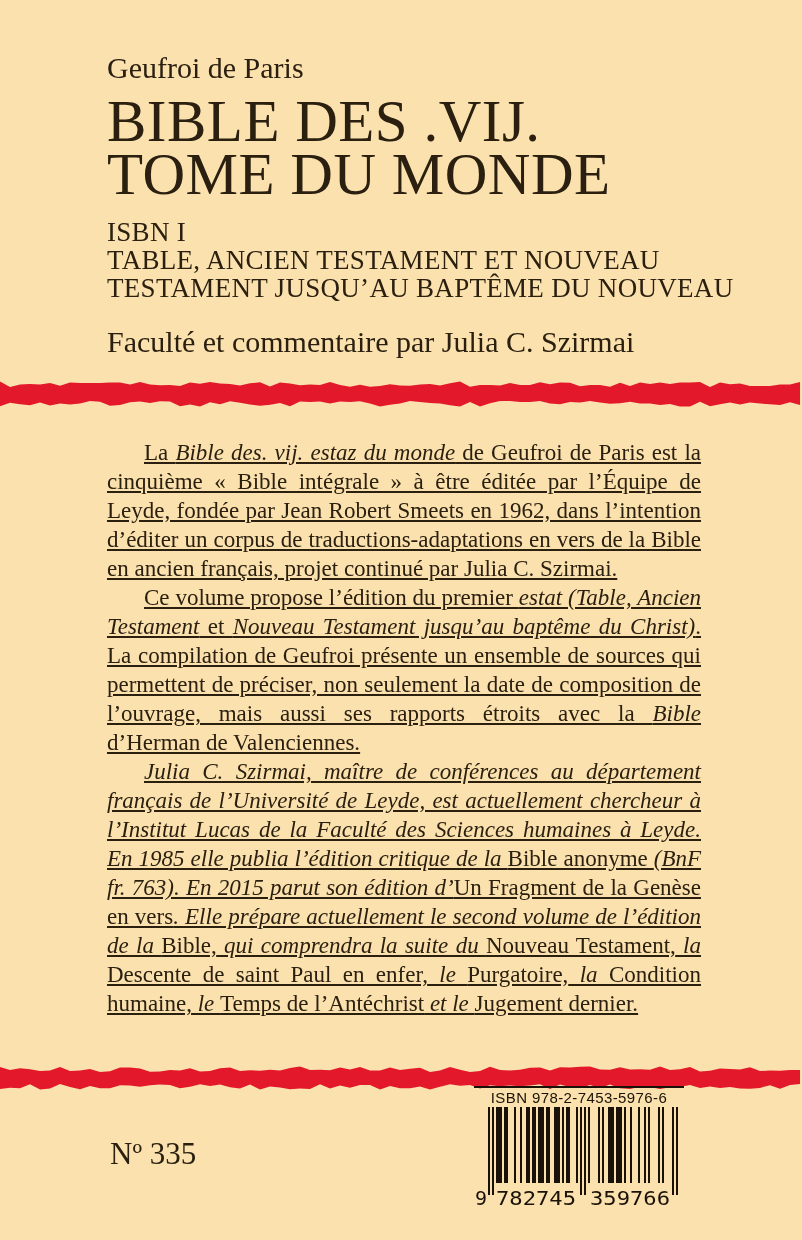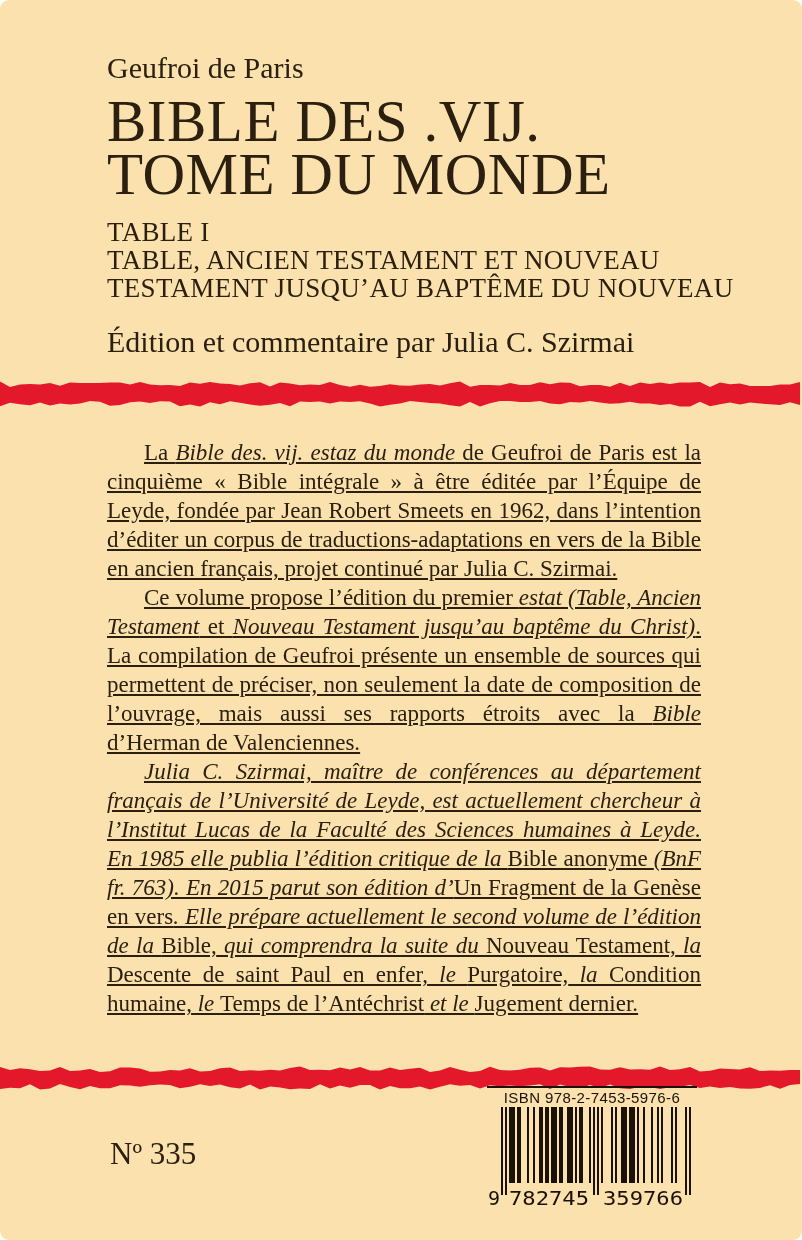--- a/index.html
+++ b/index.html
@@ -3,21 +3,20 @@
 <meta charset="utf-8">
 <style>
   html,body{margin:0;padding:0;}
   .cover{
     position:relative;
     width:802px;height:1240px;
     background:#fbe1ae;
     font-family:"Liberation Serif", serif;
     color:#2b2010;
     overflow:hidden;
-    border-radius:9px;
   }
   
   .header{position:absolute;left:107px;top:50px;width:640px;}
   .author{font-size:30px;line-height:36px;}
   .title-line{font-size:59px;line-height:53px;letter-spacing:0.5px;}
   .title-wrap{margin-top:9px;}
   .tome-block{margin-top:17px;font-size:27px;line-height:28px;letter-spacing:0.3px;}
   .edition{margin-top:23px;font-size:30px;line-height:34px;}
   
   .band{position:absolute;left:0;width:802px;display:block;}
@@ -28,21 +27,21 @@
     position:absolute;left:107px;top:438px;width:594px;
     font-size:23px;line-height:29px;text-align:justify;
     text-justify:inter-word;
   }
   .blurb p{margin:0;text-indent:37px;text-decoration:underline;}
   .bio{margin-top:36px;}
   .it{font-style:italic;}
   .rm{font-style:normal;}
   
   .collection-number{position:absolute;left:110px;top:1136px;font-size:31px;line-height:36px;}
-  .barcode-block{position:absolute;left:487px;top:1086px;width:210px;}
+  .barcode-block{position:absolute;left:474px;top:1086px;width:210px;}
   .isbn-rule{height:2px;background:#1a1208;}
   .isbn-label{
     font-family:"Liberation Sans", sans-serif;
     font-size:15px;line-height:17px;text-align:center;
     color:#1a1208;letter-spacing:0.4px;padding-top:1px;
     white-space:nowrap;
   }
   .ean{display:block;width:210px;height:100px;margin-top:1px;}
 </style>
 </head>
@@ -50,25 +49,25 @@
 
 <div class="cover">
 
   <div class="header">
     <div class="author">Geufroi de Paris</div>
     <div class="title-wrap">
       <div class="title-line">BIBLE DES .VIJ.</div>
       <div class="title-line">TOME DU MONDE</div>
     </div>
     <div class="tome-block">
-      <div>TABLE I</div>
+      <div>ISBN I</div>
       <div>TABLE, ANCIEN TESTAMENT ET NOUVEAU</div>
       <div>TESTAMENT JUSQU’AU BAPTÊME DU NOUVEAU</div>
     </div>
-    <div class="edition">Édition et commentaire par Julia C. Szirmai</div>
+    <div class="edition">Faculté et commentaire par Julia C. Szirmai</div>
   </div>
 
   <svg class="band band-top" viewBox="0 0 802 30" preserveAspectRatio="none">
       <path d="M0,2.6 L0,2.6 L10,7.9 L20,5.4 L30,5.1 L40,5.5 L50,3.9 L60,6.7 L70,3.6 L80,4.1 L90,4.1 L100,3.9 L110,3.5 L120,3.4 L130,5.5 L140,2.9 L150,5.5 L160,6.2 L170,5.9 L180,7.1 L190,3.5 L200,4.8 L210,3.0 L220,4.5 L230,5.1 L240,6.4 L250,4.3 L260,3.3 L270,7.5 L280,3.5 L290,4.4 L300,6.3 L310,5.5 L320,6.1 L330,3.1 L340,6.1 L350,7.8 L360,5.8 L370,7.8 L380,7.0 L390,5.3 L400,6.5 L410,6.7 L420,5.6 L430,4.9 L440,6.6 L450,4.2 L460,2.6 L470,7.7 L480,6.0 L490,5.9 L500,6.4 L510,4.0 L520,6.1 L530,5.9 L540,3.3 L550,5.3 L560,3.4 L570,3.7 L580,7.2 L590,6.1 L600,5.9 L610,7.8 L620,3.8 L630,6.9 L640,3.5 L650,5.1 L660,3.5 L670,4.9 L680,3.4 L690,3.5 L700,3.1 L710,7.9 L720,3.5 L730,5.2 L740,4.5 L750,6.9 L760,6.9 L770,6.9 L780,5.6 L790,5.4 L800,2.9 L800,26.1 L790,23.2 L780,25.9 L770,25.2 L760,24.6 L750,23.6 L740,25.5 L730,23.5 L720,25.3 L710,27.2 L700,22.7 L690,27.4 L680,27.5 L670,24.9 L660,26.1 L650,24.6 L640,24.4 L630,22.8 L620,24.3 L610,24.8 L600,23.4 L590,22.1 L580,23.5 L570,23.0 L560,25.3 L550,24.4 L540,22.0 L530,22.9 L520,23.1 L510,22.1 L500,22.0 L490,24.2 L480,27.4 L470,22.9 L460,27.4 L450,26.2 L440,24.5 L430,24.0 L420,23.0 L410,22.1 L400,24.5 L390,25.7 L380,27.5 L370,24.5 L360,22.2 L350,22.9 L340,22.6 L330,24.6 L320,22.4 L310,23.0 L300,22.4 L290,27.3 L280,24.0 L270,25.7 L260,26.8 L250,25.5 L240,23.7 L230,22.3 L220,25.2 L210,23.3 L200,27.4 L190,25.5 L180,27.3 L170,22.4 L160,22.2 L150,24.1 L140,22.5 L130,23.3 L120,25.9 L110,26.7 L100,22.7 L90,22.1 L80,24.6 L70,25.5 L60,24.6 L50,26.6 L40,23.5 L30,26.2 L20,25.3 L10,23.7 L0,27.2 Z" fill="#e3182b"></path>
     </svg>
 
   <div class="blurb">
     <p><span class="rm">La </span><span class="it">Bible des. vij. estaz du monde</span><span class="rm"> de Geufroi de Paris est la cinquième «&nbsp;Bible intégrale&nbsp;» à être éditée par l’Équipe de Leyde, fondée par Jean Robert Smeets en 1962, dans l’intention d’éditer un corpus de traductions-adaptations en vers de la Bible en ancien français, projet continué par Julia C. Szirmai.</span></p>
     <p><span class="rm">Ce volume propose l’édition du premier </span><span class="it">estat (Table, Ancien Testament</span><span class="rm"> et </span><span class="it">Nouveau Testament jusqu’au baptême du Christ)</span><span class="rm">. La compilation de Geufroi présente un ensemble de sources qui permettent de préciser, non seulement la date de composition de l’ouvrage, mais aussi ses rapports étroits avec la </span><span class="it">Bible</span><span class="rm"> d’Herman de Valenciennes.</span></p>
     <p class="bio"><span class="it">Julia C. Szirmai, maître de conférences au département français de l’Université de Leyde, est actuellement chercheur à l’Institut Lucas de la Faculté des Sciences humaines à Leyde. En 1985 elle publia l’édition critique de la </span><span class="rm">Bible anonyme </span><span class="it">(BnF fr. 763). En 2015 parut son édition d’</span><span class="rm">Un Fragment de la Genèse en vers</span><span class="it">. Elle prépare actuellement le second volume de l’édition de la </span><span class="rm">Bible,</span><span class="it"> qui comprendra la suite du </span><span class="rm">Nouveau Testament,</span><span class="it"> la </span><span class="rm">Descente de saint Paul en enfer,</span><span class="it"> le </span><span class="rm">Purgatoire,</span><span class="it"> la </span><span class="rm">Condition humaine,</span><span class="it"> le </span><span class="rm">Temps de l’Antéchrist</span><span class="it"> et le </span><span class="rm">Jugement dernier.</span></p>

